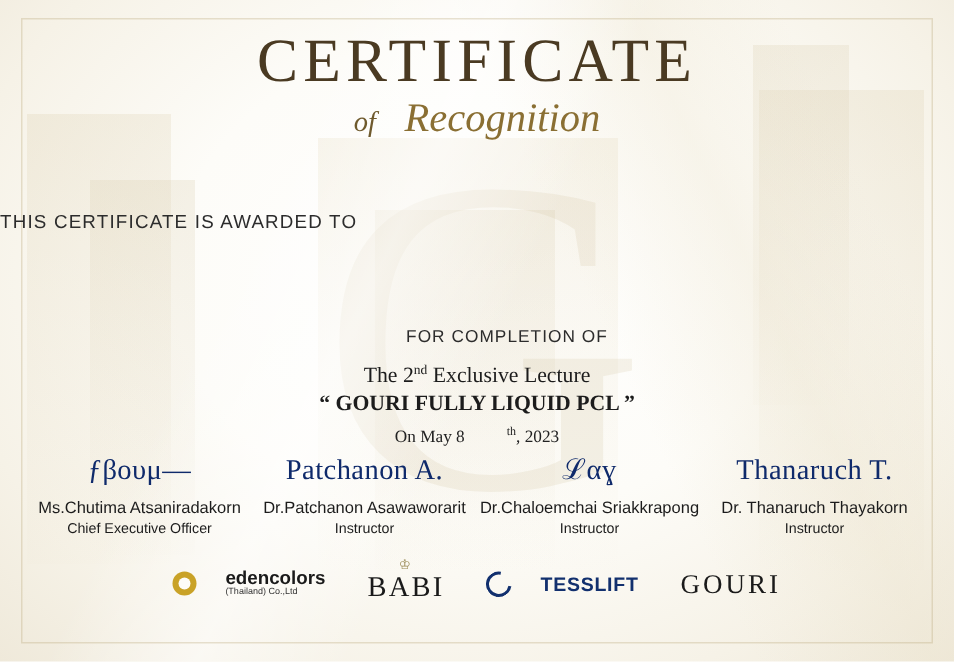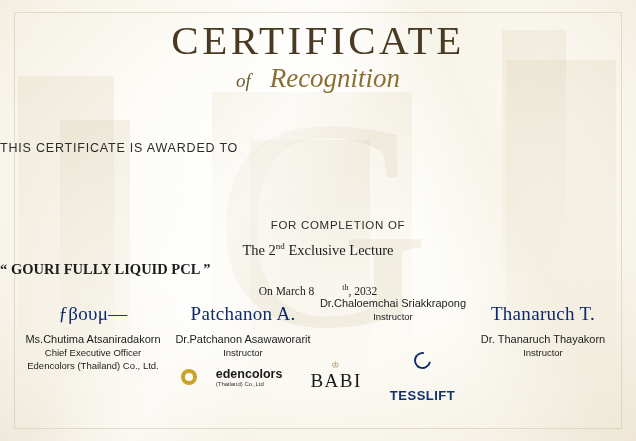--- a/index.html
+++ b/index.html
@@ -171,20 +171,21 @@
   }
   .lecture-line sup {
     font-size: 9px;
     vertical-align: super;
   }
 
   .course-line {
     position: absolute;
     top: 261px;
     left: 0; right: 0;
+    text-align: center;
     font-family: "Liberation Serif", serif;
     font-weight: bold;
     font-size: 14.5px;
     color: #1c1c1c;
   }
 
   .date-line {
     position: absolute;
     top: 283px;
     left: 0; right: 0;
@@ -302,21 +303,20 @@
   }
   .logo-tess {
     font-family: "Liberation Sans", sans-serif;
     font-size: 13px;
     font-weight: bold;
     letter-spacing: 0.5px;
     color: #12306e;
     display: flex;
     align-items: center;
     gap: 19px;
-    flex-direction: column;
   }
   .logo-tess .cmark {
     width: 13px; height: 13px;
     border: 2px solid #12306e;
     border-right-color: transparent;
     border-radius: 50%;
     display: inline-block;
     transform: rotate(-35deg);
   }
   .logo-gouri {
@@ -356,40 +356,40 @@
 
     <div class="lecture-line">
       <span>The</span>
       <span>2</span><sup>nd</sup>
       <span>Exclusive  Lecture</span>
     </div>
 
     <div class="course-line">“ GOURI FULLY LIQUID PCL ”</div>
 
     <div class="date-line">
-      <span>On March</span>
-      <span>8</span><sup>th</sup><span>, 2032</span>
+      <span>On May</span>
+      <span>8</span><sup>th</sup><span>, 2023</span>
     </div>
 
     <div class="signatures">
 
       <div class="sig">
         <div class="sig-mark">ƒβουμ—</div>
         <div class="sig-name">Ms.Chutima Atsaniradakorn</div>
         <div class="sig-role">Chief Executive Officer</div>
-        <div class="sig-role2">Edencolors (Thailand) Co., Ltd.</div>
       </div>
 
       <div class="sig">
         <div class="sig-mark">Patchanon A.</div>
         <div class="sig-name">Dr.Patchanon Asawaworarit</div>
         <div class="sig-role">Instructor</div>
       </div>
 
       <div class="sig">
+        <div class="sig-mark">ℒαɣ</div>
         <div class="sig-name">Dr.Chaloemchai Sriakkrapong</div>
         <div class="sig-role">Instructor</div>
       </div>
 
       <div class="sig">
         <div class="sig-mark">Thanaruch T.</div>
         <div class="sig-name">Dr. Thanaruch Thayakorn</div>
         <div class="sig-role">Instructor</div>
       </div>
 
@@ -408,17 +408,18 @@
       <div class="logo-babi">
         <span class="crown">♔</span>
         <span>BABI</span>
       </div>
 
       <div class="logo-tess">
         <span class="cmark"></span>
         <span>TESSLIFT</span>
       </div>
 
+      <div class="logo-gouri">GOURI</div>
 
     </div>
 
   </div>
 </div>
 
 </body></html>

